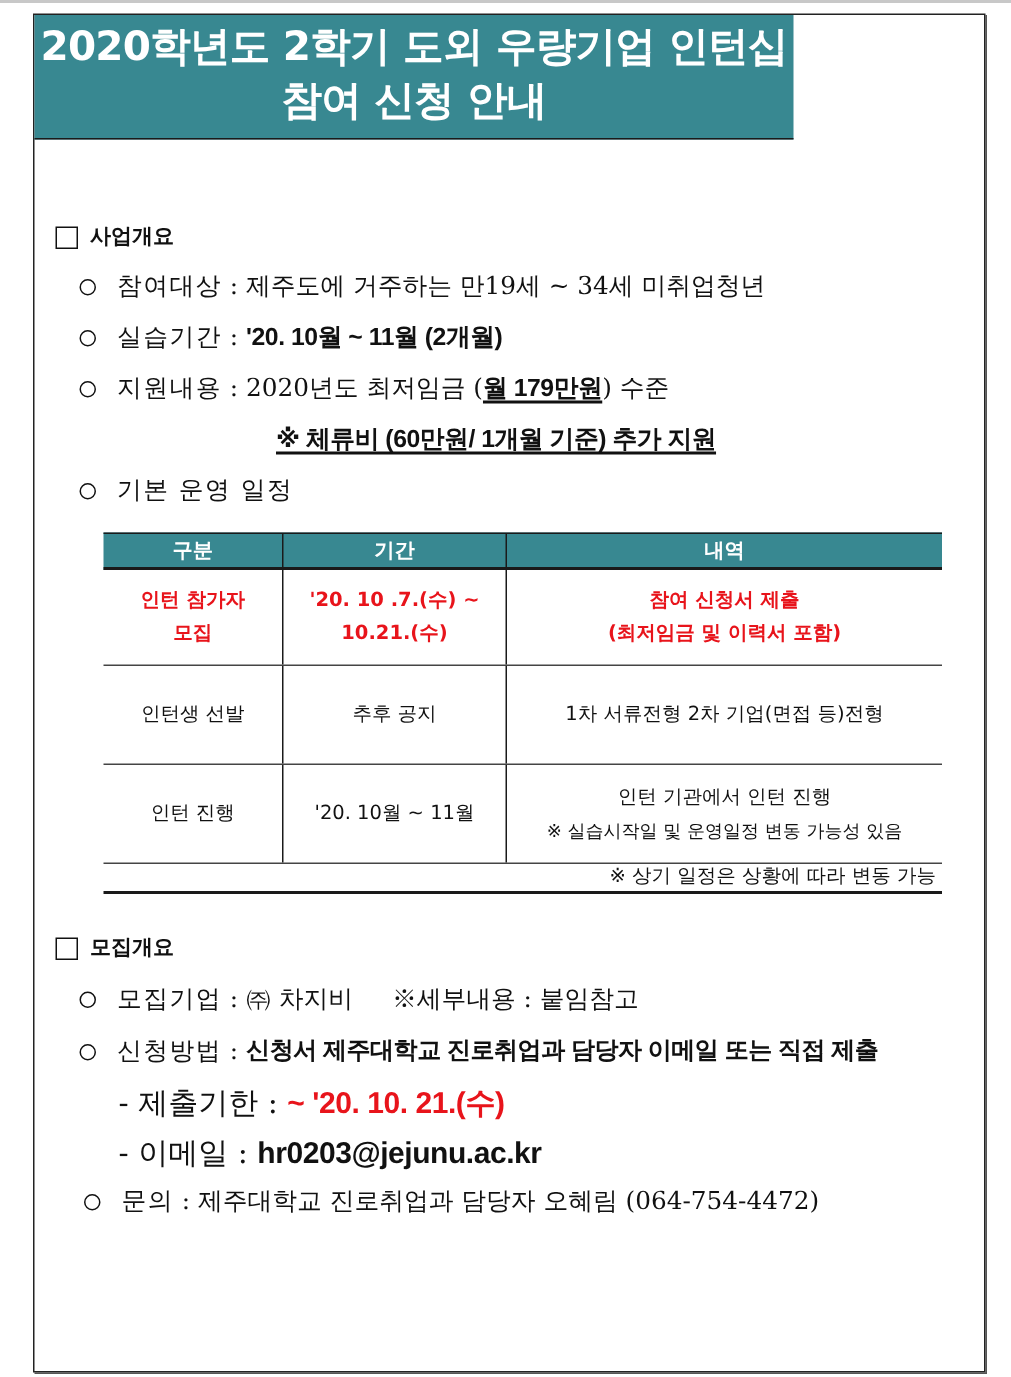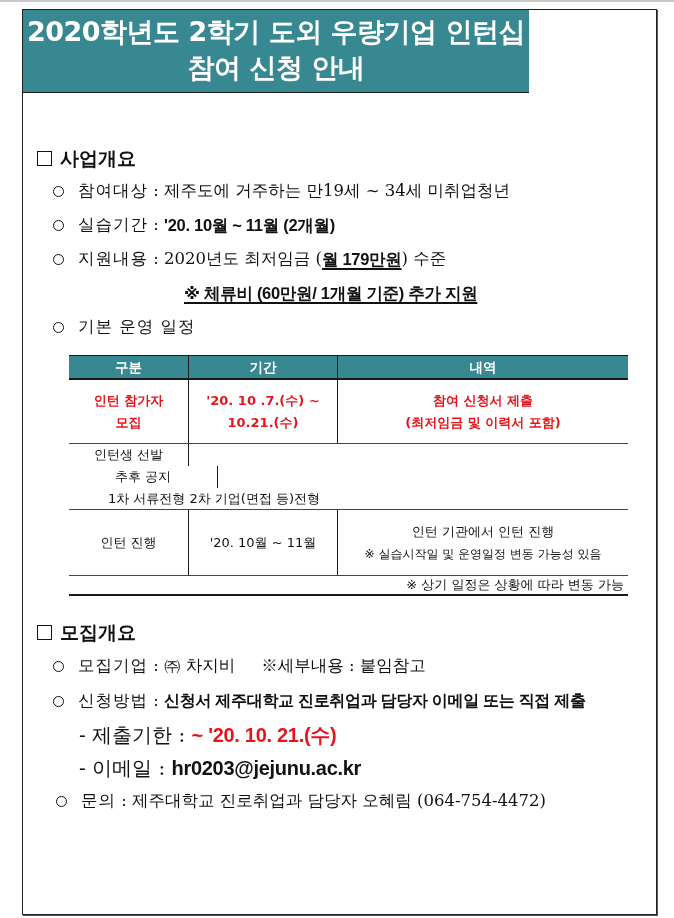--- a/index.html
+++ b/index.html
@@ -49,21 +49,21 @@
       line-height: 36px;
       letter-spacing: -0.5px;
     }
     .title-line.l1 { padding-top: 4px; }
 
     .section-heading {
       position: absolute;
       left: 14px;
       font-family: "DejaVu Sans", "Liberation Sans", sans-serif;
       font-weight: bold;
-      font-size: 19px;
+      font-size: 14px;
       line-height: 24px;
       display: flex;
       align-items: center;
     }
     .square-icon {
       display: inline-block;
       width: 15px; height: 15px;
       border: 1.5px solid #111;
       margin-right: 8px;
       box-sizing: border-box;
@@ -127,21 +127,21 @@
       align-items: center;
       justify-content: center;
       box-sizing: border-box;
       line-height: 22px;
     }
     .c1 { width: 120px; border-right: 1.5px solid #1a1a1a; }
     .c2 { width: 149px; border-right: 1.5px solid #1a1a1a; }
     .c3 { width: 290px; }
     .sched-head .cell { line-height: 22px; font-size: 13.5px; }
     .row-recruit { height: 63px; color: #e8141b; font-weight: bold; }
-    .row-select { height: 65px; flex-direction: column; }
+    .row-select { height: 65px; }
     .row-progress { height: 65px; }
     .small-note { font-size: 12px; }
     .table-footnote {
       height: 18px;
       line-height: 18px;
       text-align: right;
       border-bottom: 2px solid #1a1a1a;
       font-size: 13px;
       padding-right: 4px;
     }

